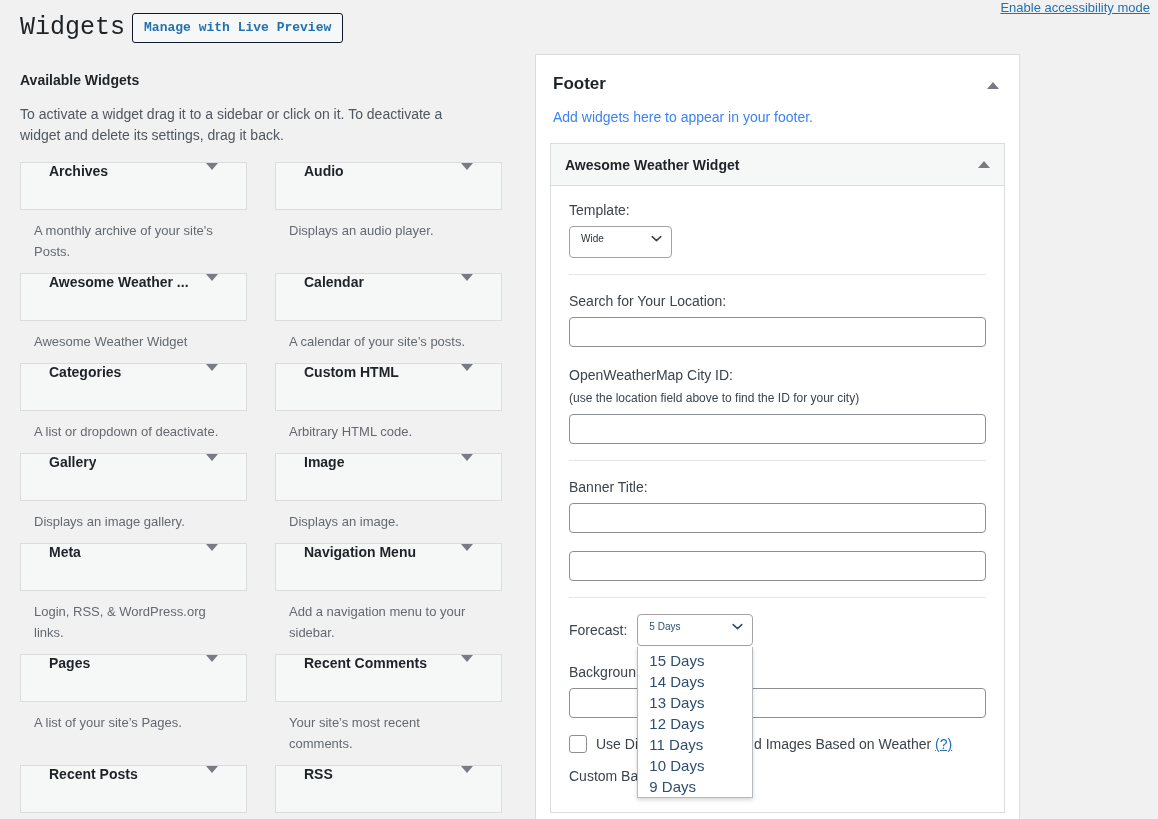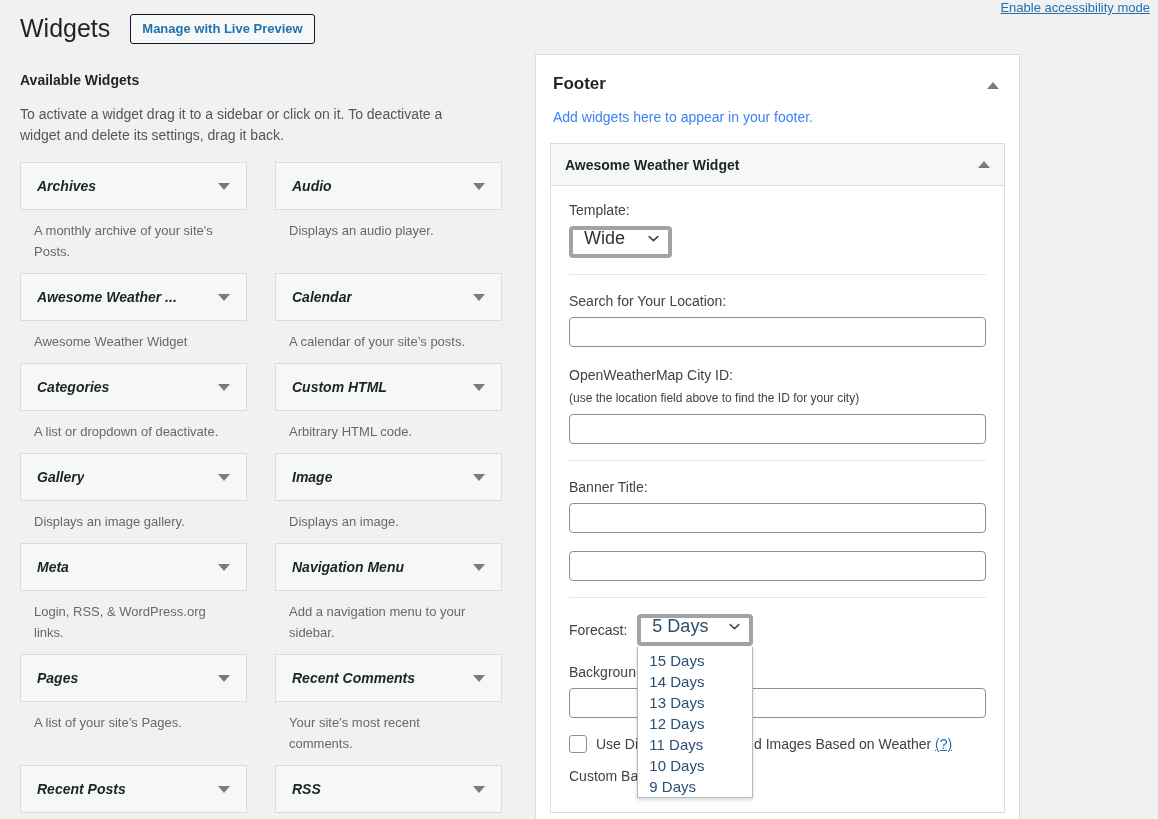--- a/index.html
+++ b/index.html
@@ -22,21 +22,21 @@
     position: absolute; top: 0; right: 8px;
     font-size: 13px; line-height: 16px;
     color: #2271b1;
     text-decoration: underline;
     cursor: pointer;
   }
 
   
   .title-row {
     position: absolute; left: 20px; top: 12px;
-    display: flex; align-items: flex-end; gap: 20px;
+    display: flex; align-items: center; gap: 7px; font-family: Liberation Mono, monospace;
   }
   .page-title {
     font-size: 25px; font-weight: 400; color: #1d2327;
     line-height: 32px; margin: 0; white-space: nowrap;
   }
   .live-preview-btn {
     display: inline-block;
     border: 1px solid #0f172a;
     background: #f6f7f7;
     color: #2271b1;
@@ -64,26 +64,25 @@
   .widget-grid {
     display: grid;
     grid-template-columns: 227px 227px;
     column-gap: 28px;
   }
   .widget-cell { margin-bottom: 0; }
   .widget-box {
     background: #f6f7f7;
     border: 1px solid #dcdcde;
     height: 48px;
-    display: flex; align-items: center;
+    display: flex; align-items: flex-start;
     justify-content: space-between;
-    padding: 0 16px;
+    padding: 0 28px;
     cursor: move;
     margin-bottom: 10px;
-    font-style: italic;
   }
   .widget-box-title {
     font-size: 14px; font-weight: 600; color: #1d2327;
     white-space: nowrap; overflow: hidden; text-overflow: ellipsis;
   }
   .caret-down {
     width: 0; height: 0;
     border-left: 6px solid transparent;
     border-right: 6px solid transparent;
     border-top: 7px solid #787c82;
@@ -172,24 +171,24 @@
     border-radius: 4px;
     background: #fff;
     font-size: 14px;
     color: #2c3338;
     padding: 0 8px;
     outline: none;
   }
   .sel-box {
     display: inline-flex; align-items: center; justify-content: space-between;
     height: 32px;
-    border: 4px solid #a3a3a3;
+    border: 1px solid #a3a3a3;
     border-radius: 4px;
     background: #fff;
-    font-size: 18px;
+    font-size: 10px;
     color: #2c3338;
     padding: 0 9px 8px 11px;
     min-width: 103px;
     cursor: pointer;
     position: relative;
   }
   .chev {
     width: 11px; height: 11px; margin-left: 14px; flex: none;
   }
   .chev svg { display: block; }

